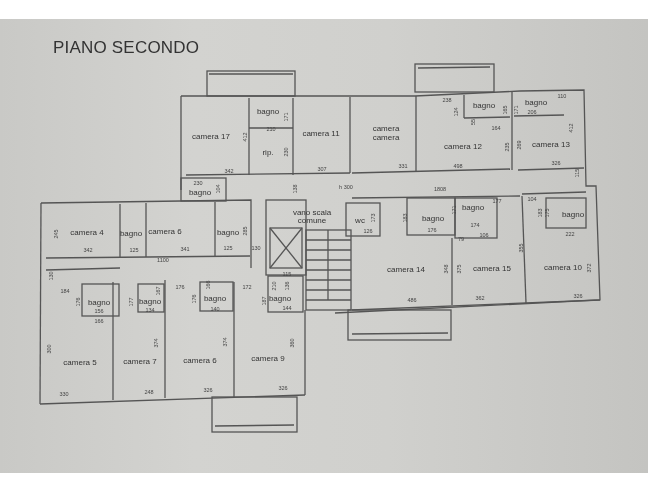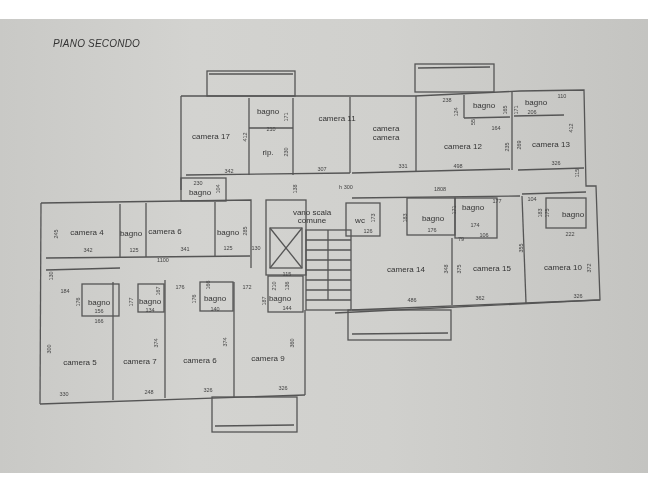--- a/index.html
+++ b/index.html
@@ -1,18 +1,18 @@
 <!DOCTYPE html>
 <html><head>
 <meta charset="utf-8">
 <style>
   html,body{margin:0;padding:0;}
   body{width:648px;height:492px;background:#ffffff;position:relative;overflow:hidden;font-family:"Liberation Sans",sans-serif;}
   .sheet{position:absolute;left:0;top:19px;width:648px;height:454px;background:linear-gradient(90deg,#c9c9c6 0%,#d3d3d0 30%,#d0d0cd 60%,#c4c4c1 100%);}
-  .title{position:absolute;left:53px;top:38px;font-size:10px;color:#333;letter-spacing:0.2px;font-style:italic;}
+  .title{position:absolute;left:53px;top:38px;font-size:17px;color:#333;letter-spacing:0.2px;}
   svg{position:absolute;left:0;top:0;}
   .lbl{position:absolute;font-size:8px;color:#333;white-space:nowrap;transform:translate(-50%,-50%);line-height:1;}
   .dim{position:absolute;font-size:5.5px;color:#444;white-space:nowrap;transform:translate(-50%,-50%);line-height:1;}
   .dimv{position:absolute;font-size:5.5px;color:#444;white-space:nowrap;transform:translate(-50%,-50%) rotate(-90deg);line-height:1;}
 </style>
 </head>
 <body>
 
 <div class="sheet"></div>
 
@@ -90,21 +90,21 @@
     <line x1="352" y1="334" x2="448" y2="333"></line>
   </g>
 </svg>
 
 <div class="title">PIANO SECONDO</div>
 
 <div id="labels">
     <div class="lbl" style="left: 211px; top: 137px;">camera 17</div>
     <div class="lbl" style="left: 268px; top: 112px;">bagno</div>
     <div class="lbl" style="left: 268px; top: 153px;">rip.</div>
-    <div class="lbl" style="left: 321px; top: 119px; margin-left: 16px;">camera 11</div>
+    <div class="lbl" style="left: 321px; top: 134px;">camera 11</div>
     <div class="lbl" style="left: 386px; top: 129px;">camera</div>
     <div class="lbl" style="left: 386px; top: 138px;">camera</div>
     <div class="lbl" style="left: 463px; top: 147px;">camera 12</div>
     <div class="lbl" style="left: 484px; top: 106px;">bagno</div>
     <div class="lbl" style="left: 536px; top: 103px;">bagno</div>
     <div class="lbl" style="left: 551px; top: 145px;">camera 13</div>
     <div class="lbl" style="left: 200px; top: 193px;">bagno</div>
     <div class="lbl" style="left: 87px; top: 233px;">camera 4</div>
     <div class="lbl" style="left: 131px; top: 234px;">bagno</div>
     <div class="lbl" style="left: 165px; top: 232px;">camera 6</div>

